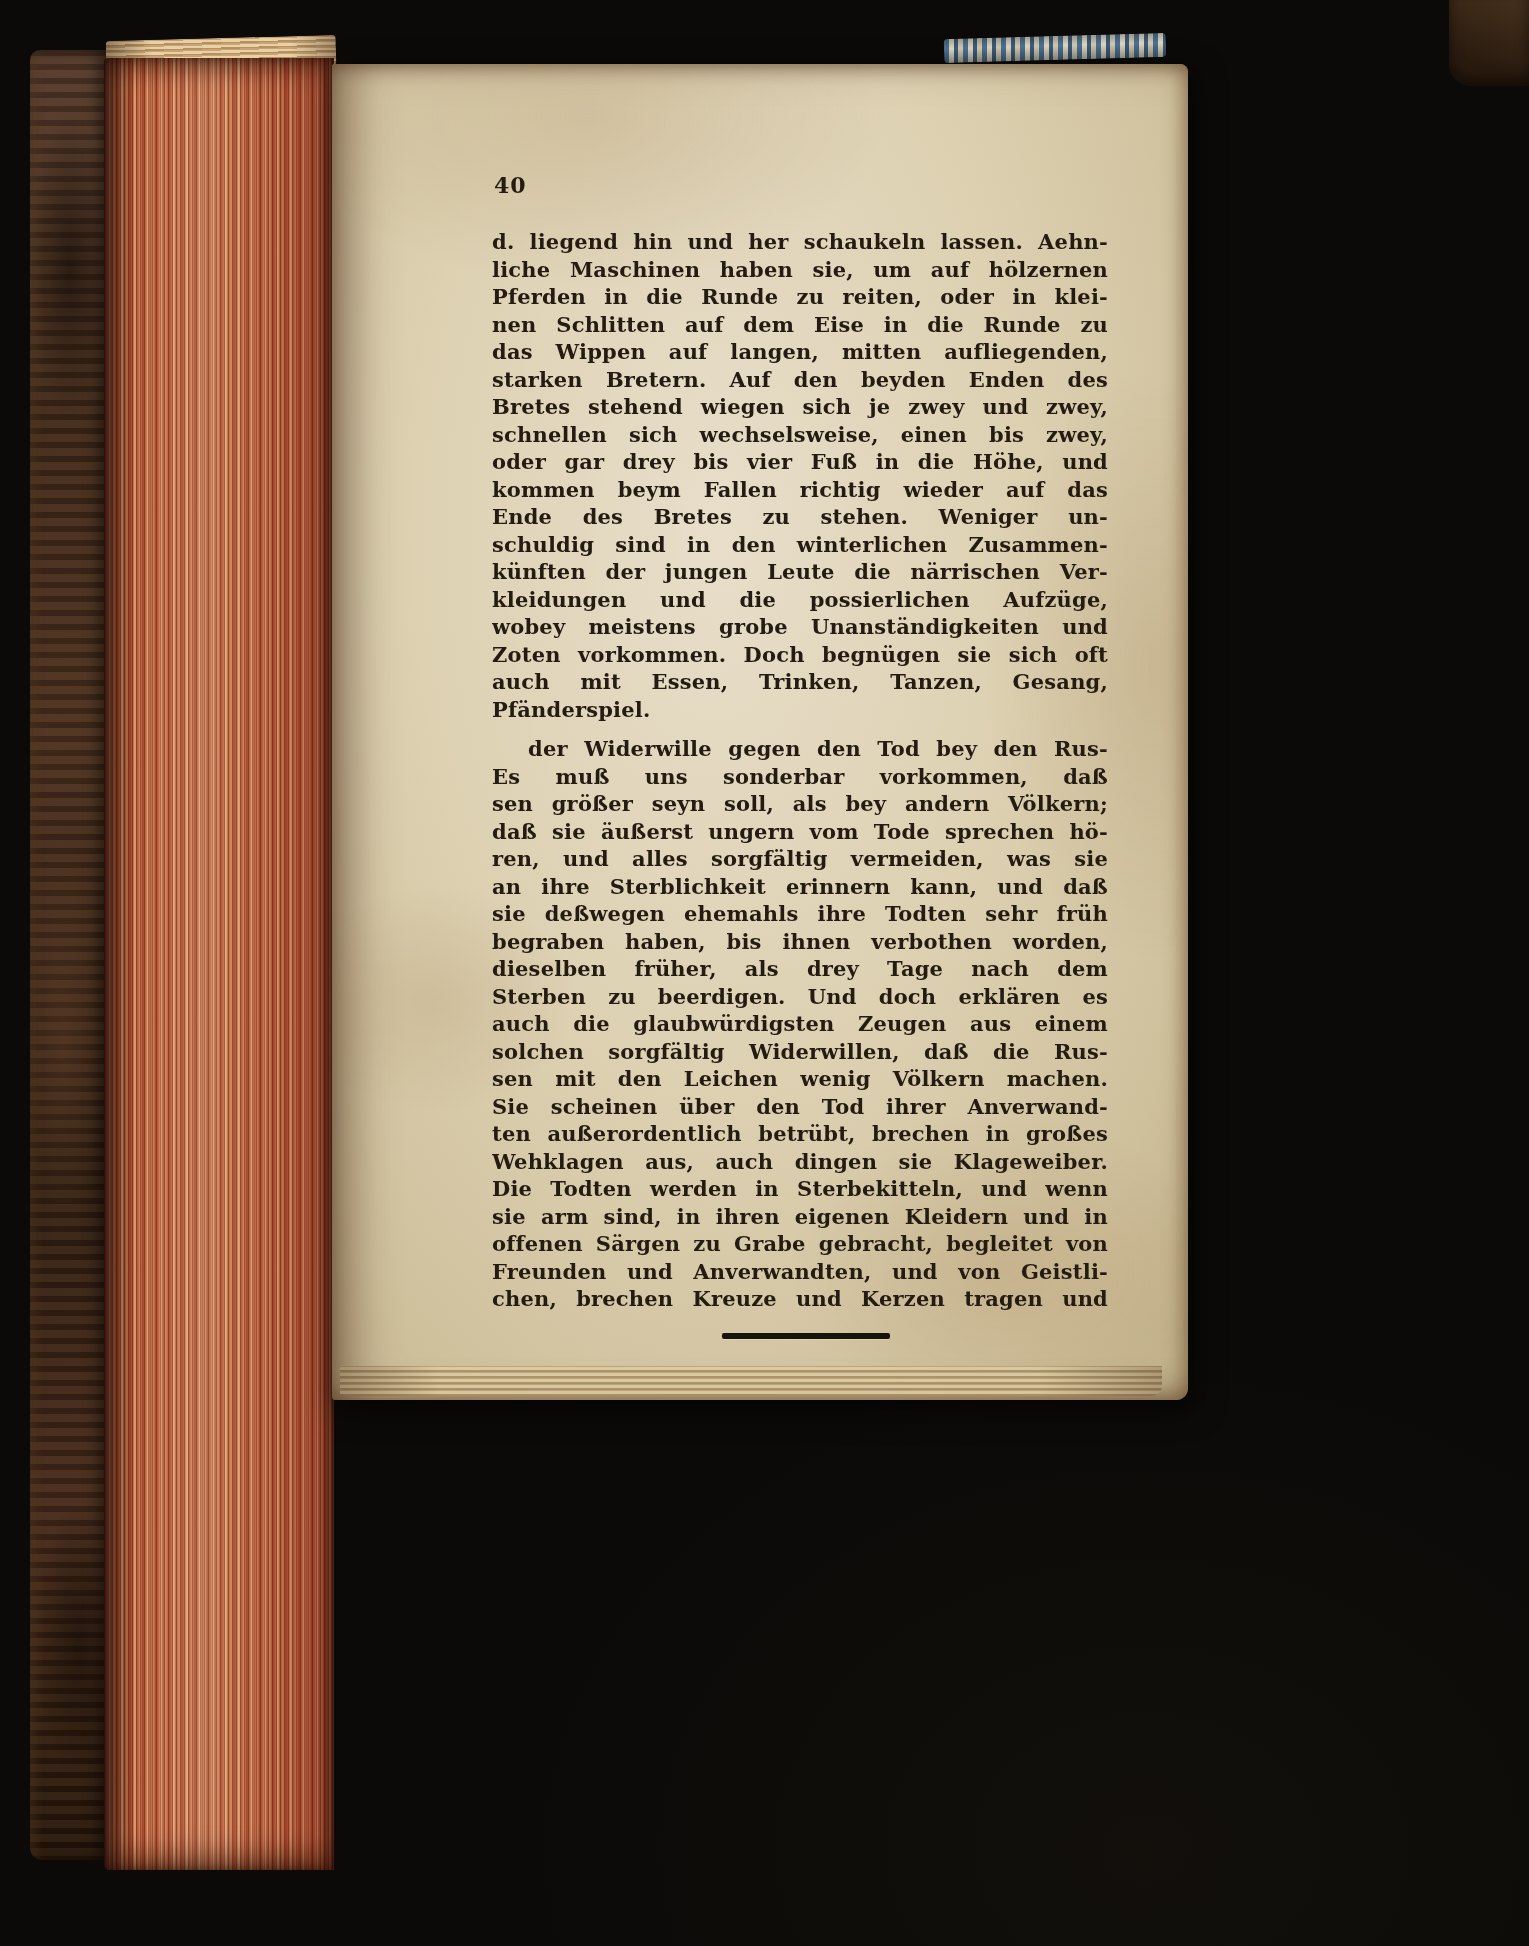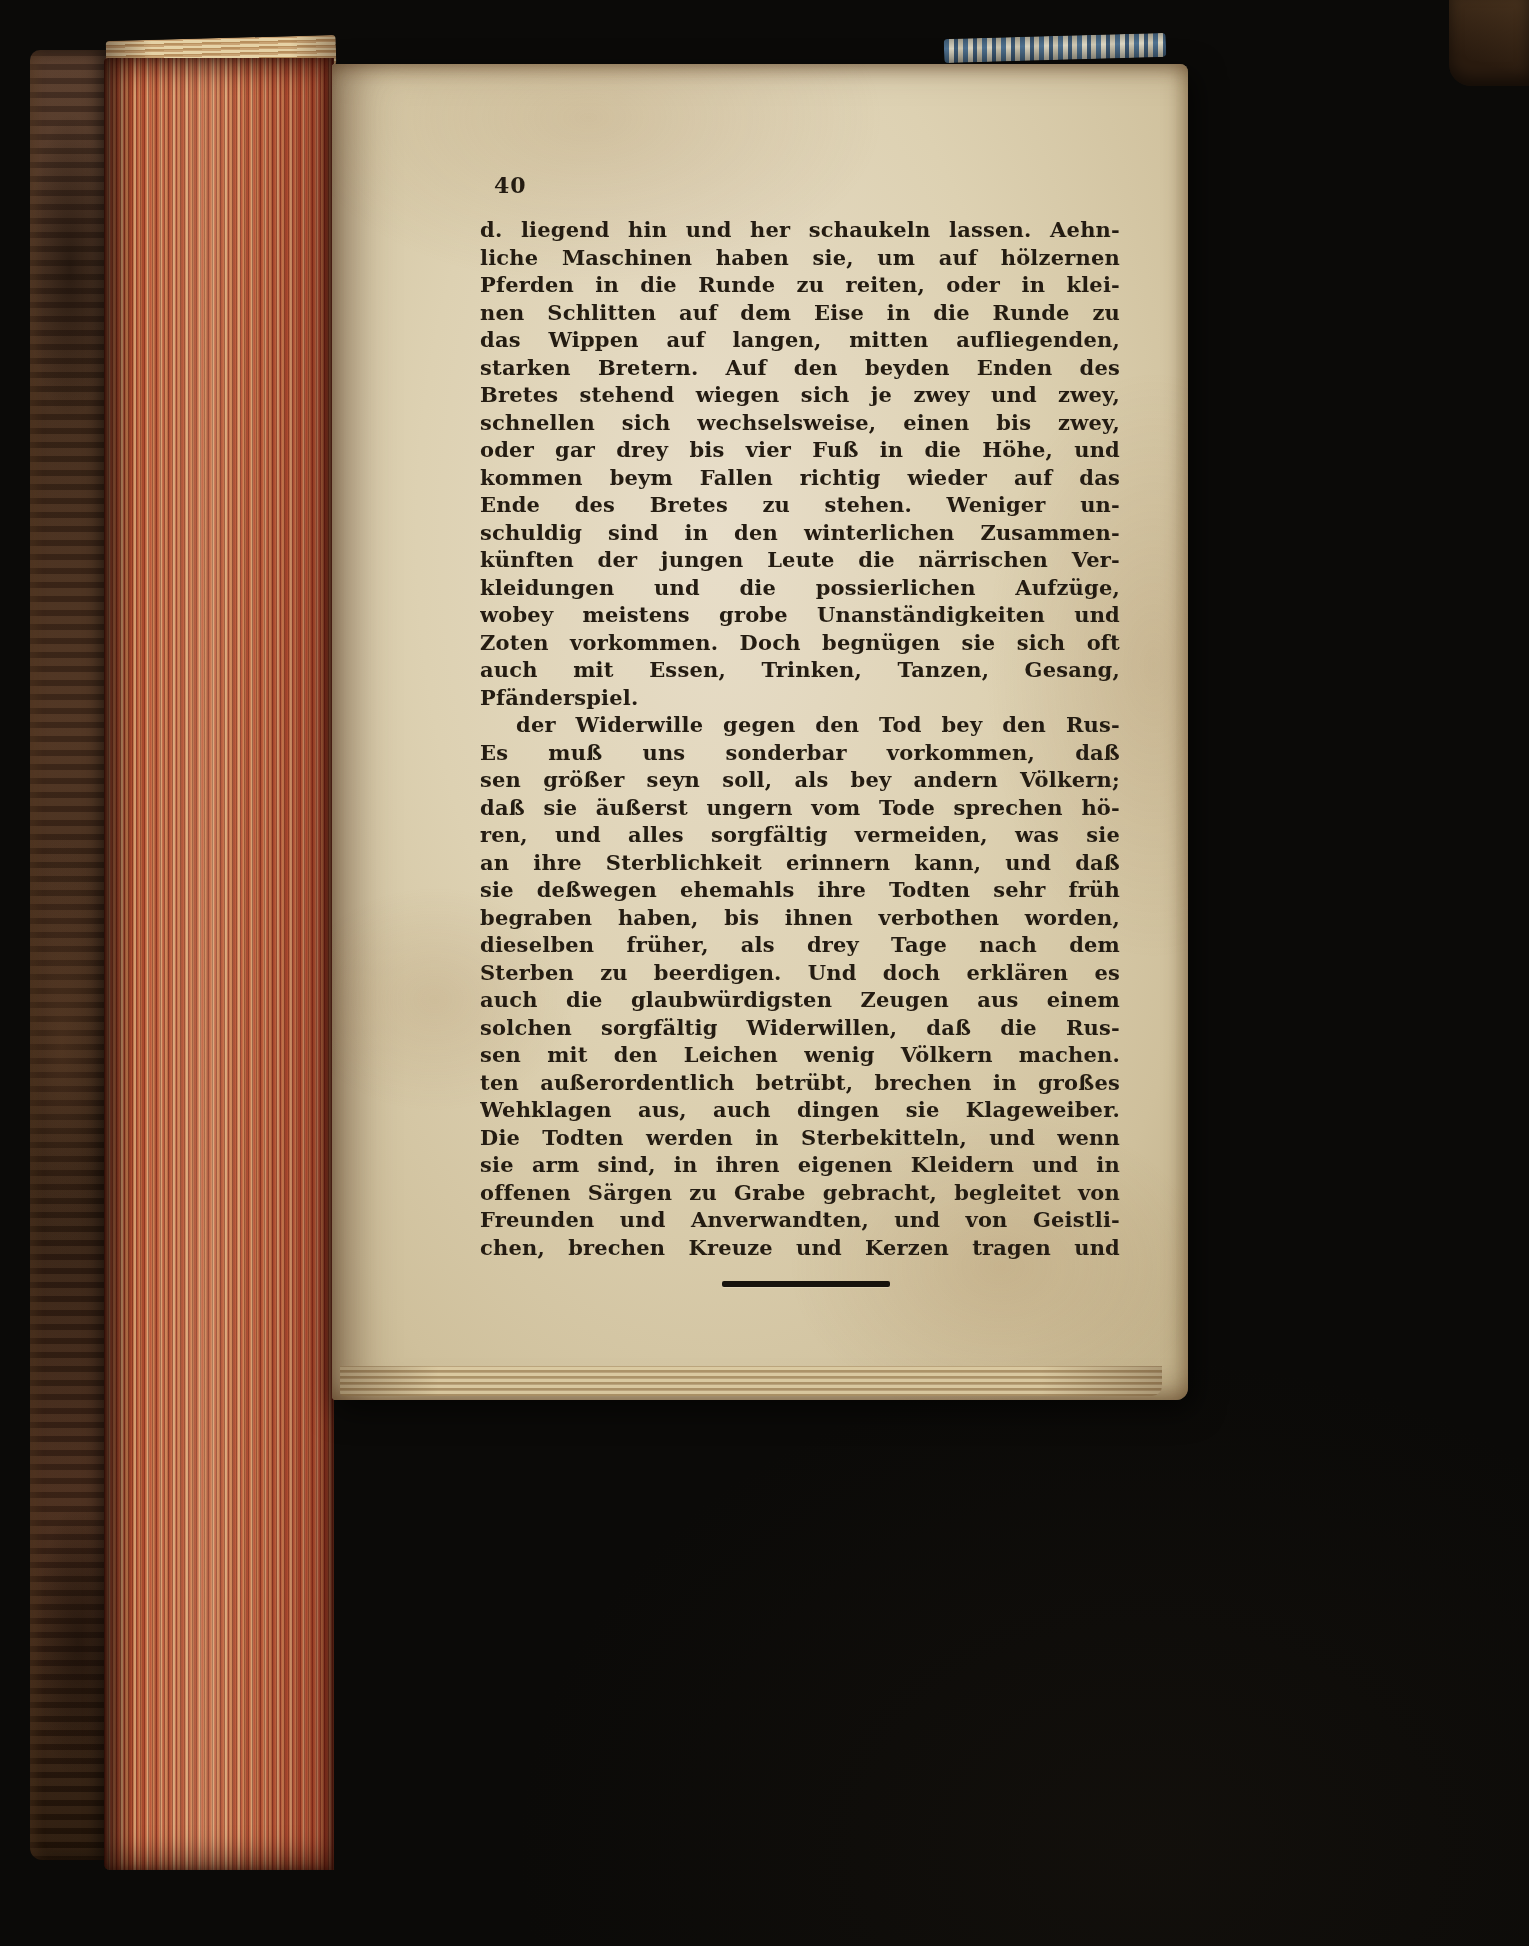--- a/index.html
+++ b/index.html
@@ -117,21 +117,21 @@
     color: #241c12;
     letter-spacing: 1px;
   }
 
   .text-block {
     position: absolute;
     left: 148px; top: 152px;
     width: 640px;
     color: #241c12;
   }
-  .para { margin: 0; }
+  .para { margin: 12px; }
   .line {
     height: 27.5px;
     line-height: 27.5px;
     font-size: 21px;
     font-weight: bold;
     letter-spacing: 0.2px;
     text-align: justify;
     text-align-last: justify;
     overflow: hidden;
   }
@@ -209,20 +209,21 @@
           <div class="line">daß sie äußerst ungern vom Tode sprechen hö-</div>
           <div class="line">ren, und alles sorgfältig vermeiden, was sie</div>
           <div class="line">an ihre Sterblichkeit erinnern kann, und daß</div>
           <div class="line">sie deßwegen ehemahls ihre Todten sehr früh</div>
           <div class="line">begraben haben, bis ihnen verbothen worden,</div>
           <div class="line">dieselben früher, als drey Tage nach dem</div>
           <div class="line">Sterben zu beerdigen. Und doch erklären es</div>
           <div class="line">auch die glaubwürdigsten Zeugen aus einem</div>
           <div class="line">solchen sorgfältig Widerwillen, daß die Rus-</div>
           <div class="line">sen mit den Leichen wenig Völkern machen.</div>
+          <div class="line">Sie scheinen über den Tod ihrer Anverwand-</div>
           <div class="line">ten außerordentlich betrübt, brechen in großes</div>
           <div class="line">Wehklagen aus, auch dingen sie Klageweiber.</div>
           <div class="line">Die Todten werden in Sterbekitteln, und wenn</div>
           <div class="line">sie arm sind, in ihren eigenen Kleidern und in</div>
           <div class="line">offenen Särgen zu Grabe gebracht, begleitet von</div>
           <div class="line">Freunden und Anverwandten, und von Geistli-</div>
           <div class="line">chen, brechen Kreuze und Kerzen tragen und singen.</div>
         </div>
 
       <div class="end-rule"></div>

